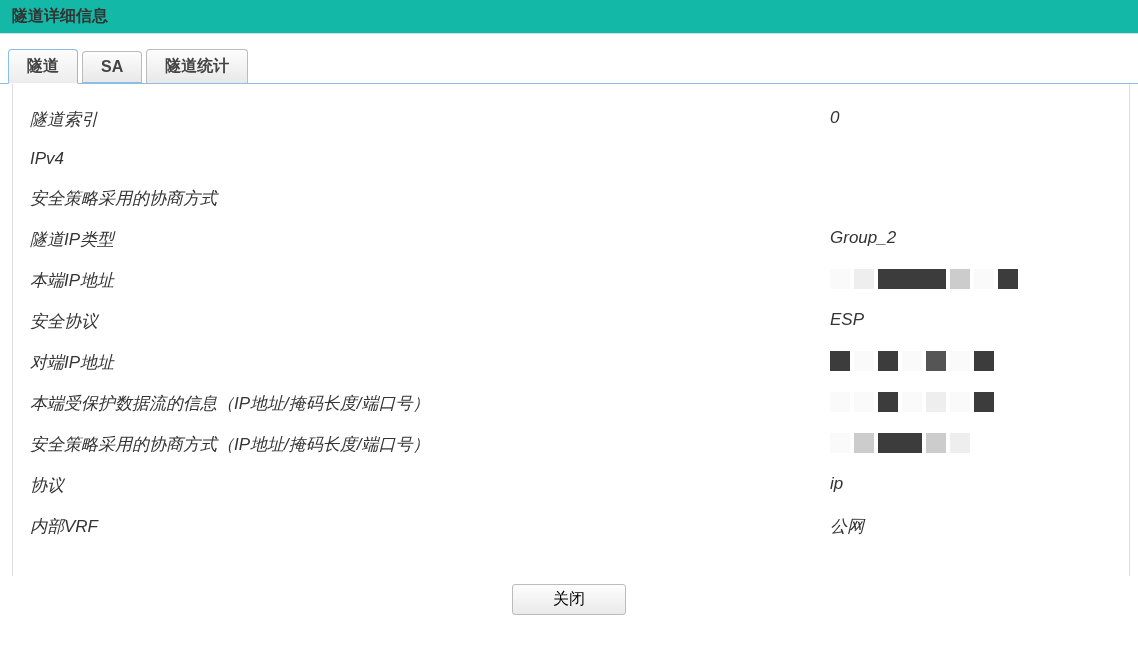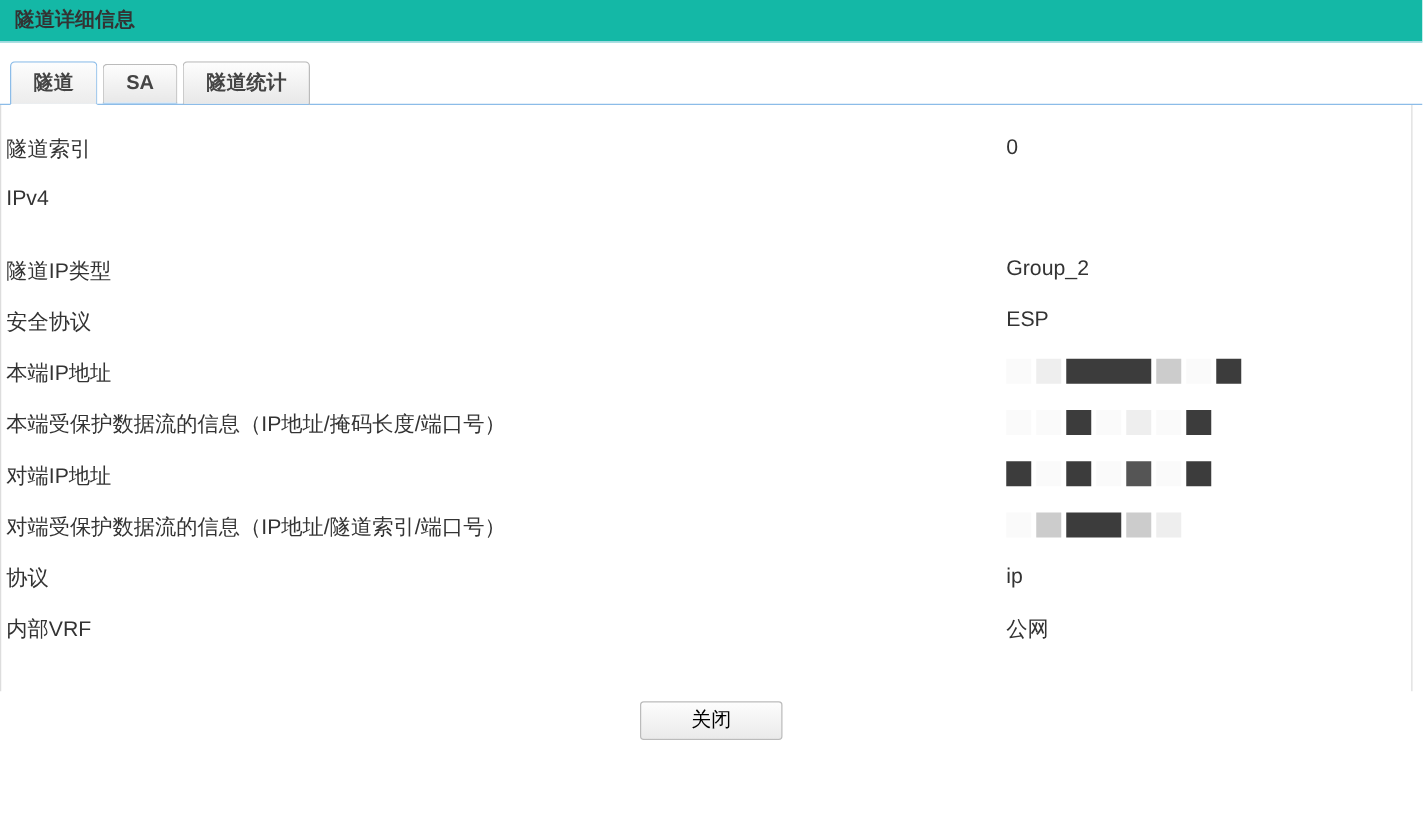--- a/index.html
+++ b/index.html
@@ -47,23 +47,24 @@
       top: 1px;
     }
     .tab.active {
       background: linear-gradient(to bottom, #fdfdfd, #ececec);
       border: 1px solid #8cbce8;
       border-bottom: 1px solid #fff;
     }
     .content {
       border-left: 1px solid #ddd;
       border-right: 1px solid #ddd;
-      margin-left: 0;
+      margin-left: 12px;
       margin-right: 8px;
-      padding: 24px 12px 20px 4px;
+      padding: 24px 12px 20px 17px;
+      font-style: italic;
     }
     .row {
       display: flex;
       margin-bottom: 18px;
       font-size: 17px;
     }
     .label {
       width: 800px;
       flex-shrink: 0;
     }
@@ -124,72 +125,73 @@
   <div class="row">
     <div class="label">隧道索引</div>
     <div class="value">0</div>
   </div>
 
   <div class="row">
     <div class="value">IPv4</div>
   </div>
 
   <div class="row">
+    <div class="label">安全策略采用的协商方式</div>
   </div>
 
   <div class="row">
     <div class="label">隧道IP类型</div>
     <div class="value">Group_2</div>
-  </div>
-
-  <div class="row">
-    <div class="label">安全协议</div>
-    <div class="value">ESP</div>
   </div>
 
   <div class="row">
     <div class="label">本端IP地址</div>
     <div class="value masked">
       <span class="sq l3"></span>
         <span class="sq l2"></span>
         <span class="sq wider d1"></span>
         <span class="sq l1"></span>
         <span class="sq l3"></span>
         <span class="sq d1"></span>
     </div>
   </div>
 
   <div class="row">
+    <div class="label">安全协议</div>
+    <div class="value">ESP</div>
+  </div>
+
+  <div class="row">
+    <div class="label">对端IP地址</div>
+    <div class="value masked">
+      <span class="sq d1"></span>
+        <span class="sq l3"></span>
+        <span class="sq d1"></span>
+        <span class="sq l3"></span>
+        <span class="sq d2"></span>
+        <span class="sq l3"></span>
+        <span class="sq d1"></span>
+    </div>
+  </div>
+
+  <div class="row">
     <div class="label">本端受保护数据流的信息（IP地址/掩码长度/端口号）</div>
     <div class="value masked">
       <span class="sq l3"></span>
         <span class="sq l3"></span>
         <span class="sq d1"></span>
         <span class="sq l3"></span>
         <span class="sq l2"></span>
         <span class="sq l3"></span>
         <span class="sq d1"></span>
     </div>
   </div>
 
   <div class="row">
-    <div class="label">对端IP地址</div>
-    <div class="value masked">
-      <span class="sq d1"></span>
-        <span class="sq l3"></span>
-        <span class="sq d1"></span>
-        <span class="sq l3"></span>
-        <span class="sq d2"></span>
-        <span class="sq l3"></span>
-        <span class="sq d1"></span>
-    </div>
-  </div>
-
-  <div class="row">
-    <div class="label">对端受保护数据流的信息（IP地址/隧道索引/端口号）</div>
+    <div class="label">安全策略采用的协商方式（IP地址/掩码长度/端口号）</div>
     <div class="value masked">
       <span class="sq l3"></span>
         <span class="sq l1"></span>
         <span class="sq wide d1"></span>
         <span class="sq l1"></span>
         <span class="sq l2"></span>
     </div>
   </div>
 
   <div class="row">

